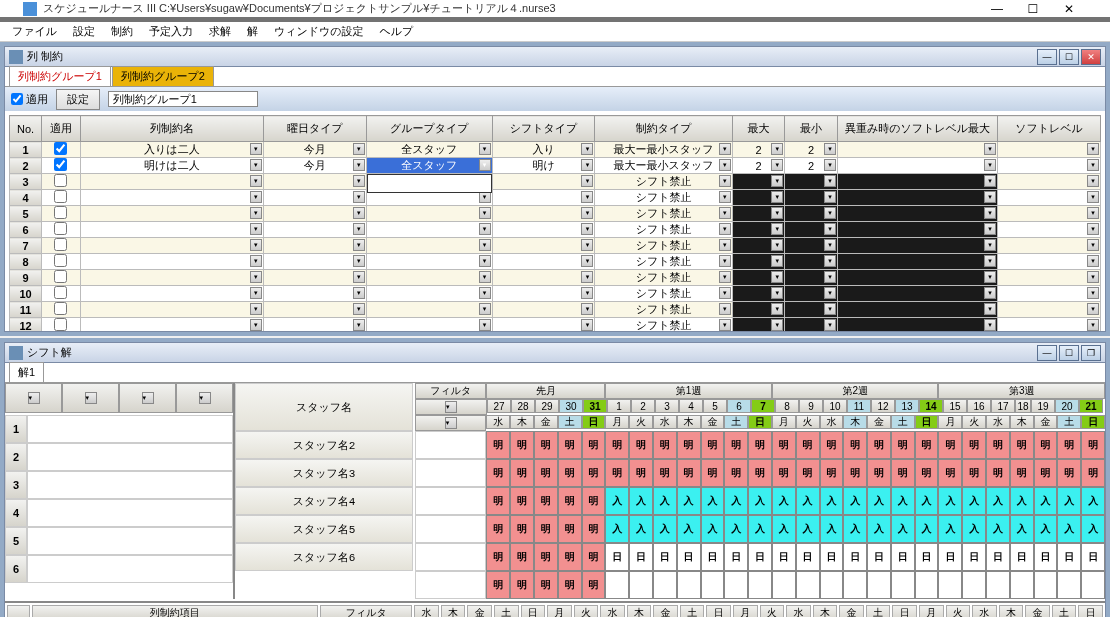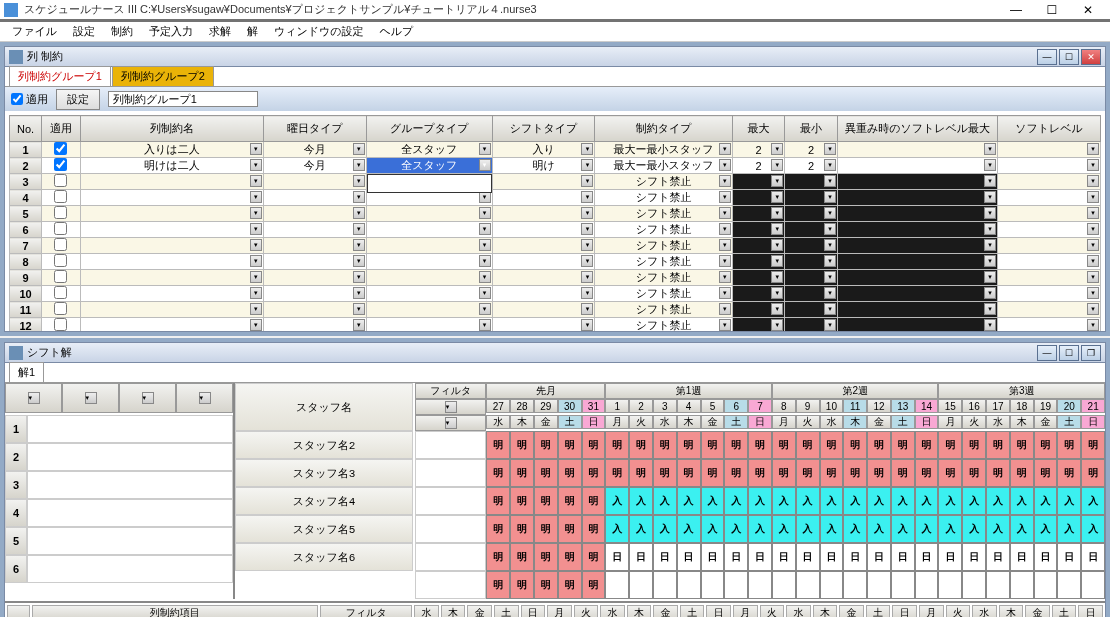--- a/index.html
+++ b/index.html
@@ -1,17 +1,17 @@
 <!DOCTYPE html>
 <html><head>
 <meta charset="utf-8">
 <style>
 * { box-sizing: border-box; margin: 0; padding: 0; }
 body { font-family: "MS PGothic", "Meiryo", sans-serif; font-size: 11px; background: #f0f0f0; width: 1110px; overflow: hidden; }
-.titlebar { height: 22px; background: #fff; display: flex; align-items: center; padding: 0 4px; border-bottom: 3px solid #737373; }
+.titlebar { height: 22px; background: #fff; display: flex; align-items: center; padding: 0 23px; border-bottom: 5px solid #737373; }
 .titlebar .icon { width: 14px; height: 14px; background: #4a90d9; margin-right: 6px; }
 .titlebar .title { flex: 1; font-size: 11px; color: #333; }
 .titlebar .winbtn { width: 36px; height: 20px; display: flex; align-items: center; justify-content: center; font-size: 12px; }
 .menubar { background: #fff; height: 20px; display: flex; align-items: center; padding: 0 4px; border-bottom: 1px solid #ccc; font-size: 11px; }
 .menubar span { padding: 2px 8px; cursor: default; }
 .outer { background: #93aac6; padding: 4px; }
 .panel { background: #fff; border: 1px solid #7a8aa5; }
 .panel-header { background: linear-gradient(#e8eef7,#c9d4e6); height: 20px; display: flex; align-items: center; padding: 8px 4px; border-bottom: 1px solid #7a8aa5; }
 .panel-header .phicon { width: 14px; height: 14px; background: #6a8fb5; margin-right: 4px; }
 .panel-header .phtitle { flex: 1; font-size: 11px; }
@@ -44,21 +44,21 @@
 .sched-right { flex: 1; overflow: hidden; }
 .hrow { display: flex; }
 .hcell { border: 1px solid #999; background: linear-gradient(#f2f2f0,#d6d4cc); display: flex; align-items: center; justify-content: center; font-size: 10px; height: 16px; }
 .drow { display: flex; height: 28px; }
 .dcell { width: 24px; border: 1px solid #888; display: flex; align-items: center; justify-content: center; font-size: 10px; font-weight: bold; }
 .dcell.mei { background: #f29090; color: #000; }
 .dcell.iri { background: #3bf0f0; color: #000; }
 .dcell.hi { background: #fff; color: #000; }
 .dc-head { background: linear-gradient(#f2f2f0,#d6d4cc); font-weight: normal; height: 14px; font-size: 10px; }
 .dc-head.blue { background: #b8dce8; }
-.dc-head.orange { background: #f9a8d4; }
+.dc-head.orange { background: #84cc16; font-weight: bold; }
 .staff-row { height: 28px; border: 1px solid #ccc; background: linear-gradient(#f5f5f2,#e4e2d8); display: flex; align-items: center; justify-content: center; font-size: 11px; width: 178px; }
 .staff-num { width: 22px; height: 28px; border: 1px solid #ccc; background: linear-gradient(#f2f2f0,#d6d4cc); display: flex; align-items: center; justify-content: center; font-weight: bold; }
 .spacer-row { height: 28px; border: 1px solid #ccc; }
 
 .summary { background: #fff; border-top: 2px solid #888; margin-top: 2px; }
 .sumtable td, .sumtable th { border: 1px solid #aaa; font-size: 10px; text-align: center; height: 14px; padding: 0 1px; }
 .sumtable th { background: linear-gradient(#f2f2f0,#d6d4cc); font-weight: normal; }
 </style>
 </head>
 <body>
@@ -565,21 +565,21 @@
             <div class="hcell dc-head " style="width:24px">8</div>
             <div class="hcell dc-head " style="width:24px">9</div>
             <div class="hcell dc-head " style="width:24px">10</div>
             <div class="hcell dc-head blue" style="width:24px">11</div>
             <div class="hcell dc-head " style="width:24px">12</div>
             <div class="hcell dc-head blue" style="width:24px">13</div>
             <div class="hcell dc-head orange" style="width:24px">14</div>
             <div class="hcell dc-head " style="width:24px">15</div>
             <div class="hcell dc-head " style="width:24px">16</div>
             <div class="hcell dc-head " style="width:24px">17</div>
-            <div class="hcell dc-head " style="width:24px">18</div>
+            <div class="hcell dc-head " style="width:16px">18</div>
             <div class="hcell dc-head " style="width:24px">19</div>
             <div class="hcell dc-head blue" style="width:24px">20</div>
             <div class="hcell dc-head orange" style="width:24px">21</div>
           </div>
           <div class="hrow">
             <div class="hcell" style="width:72px;height:16px">
               <div class="dd" style="position:static">▾</div>
             </div>
             <div class="hcell dc-head " style="width:24px">水</div>
             <div class="hcell dc-head " style="width:24px">木</div>

